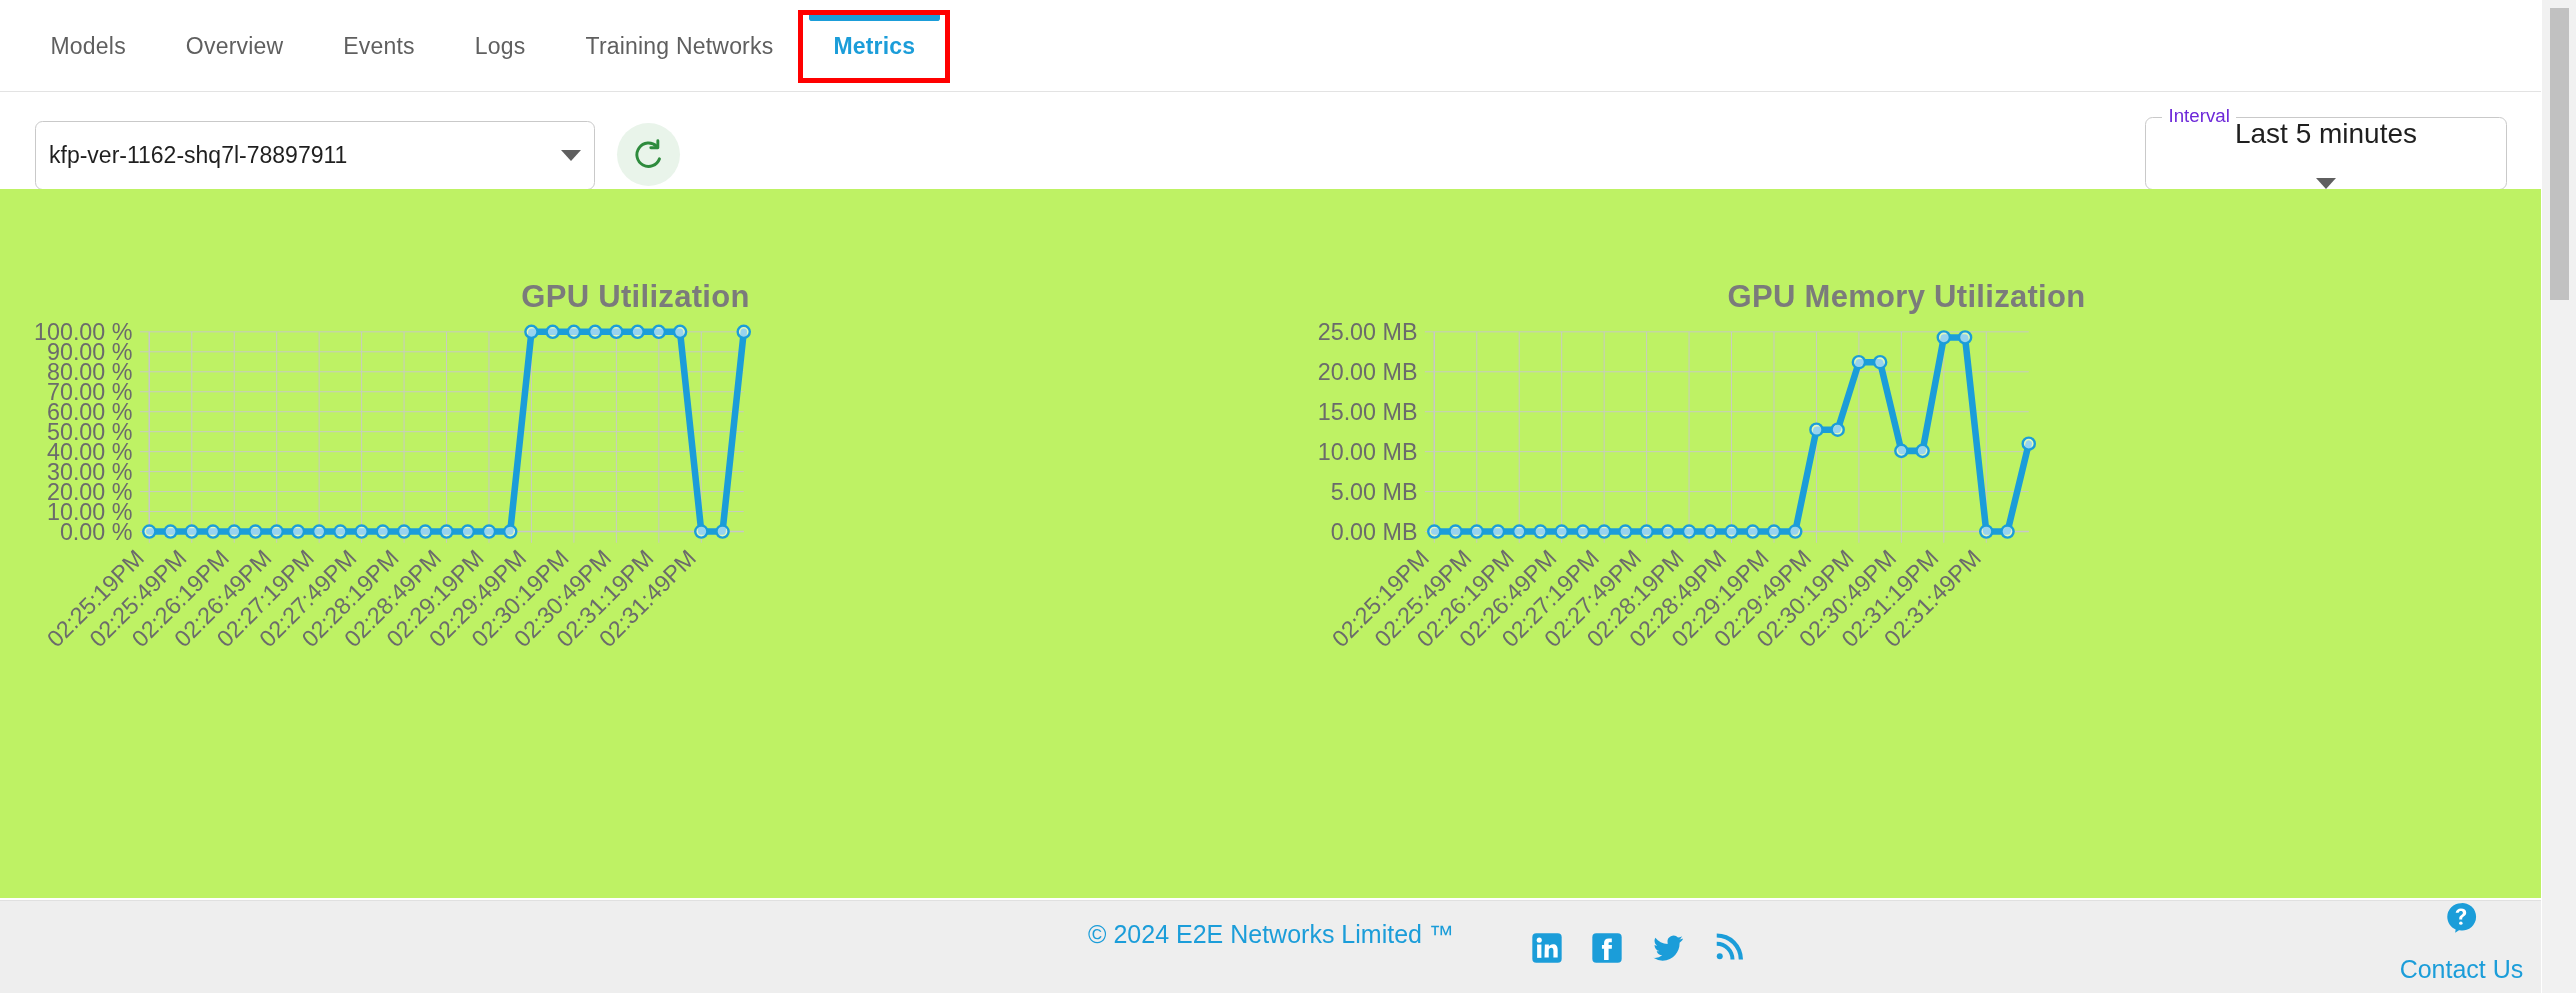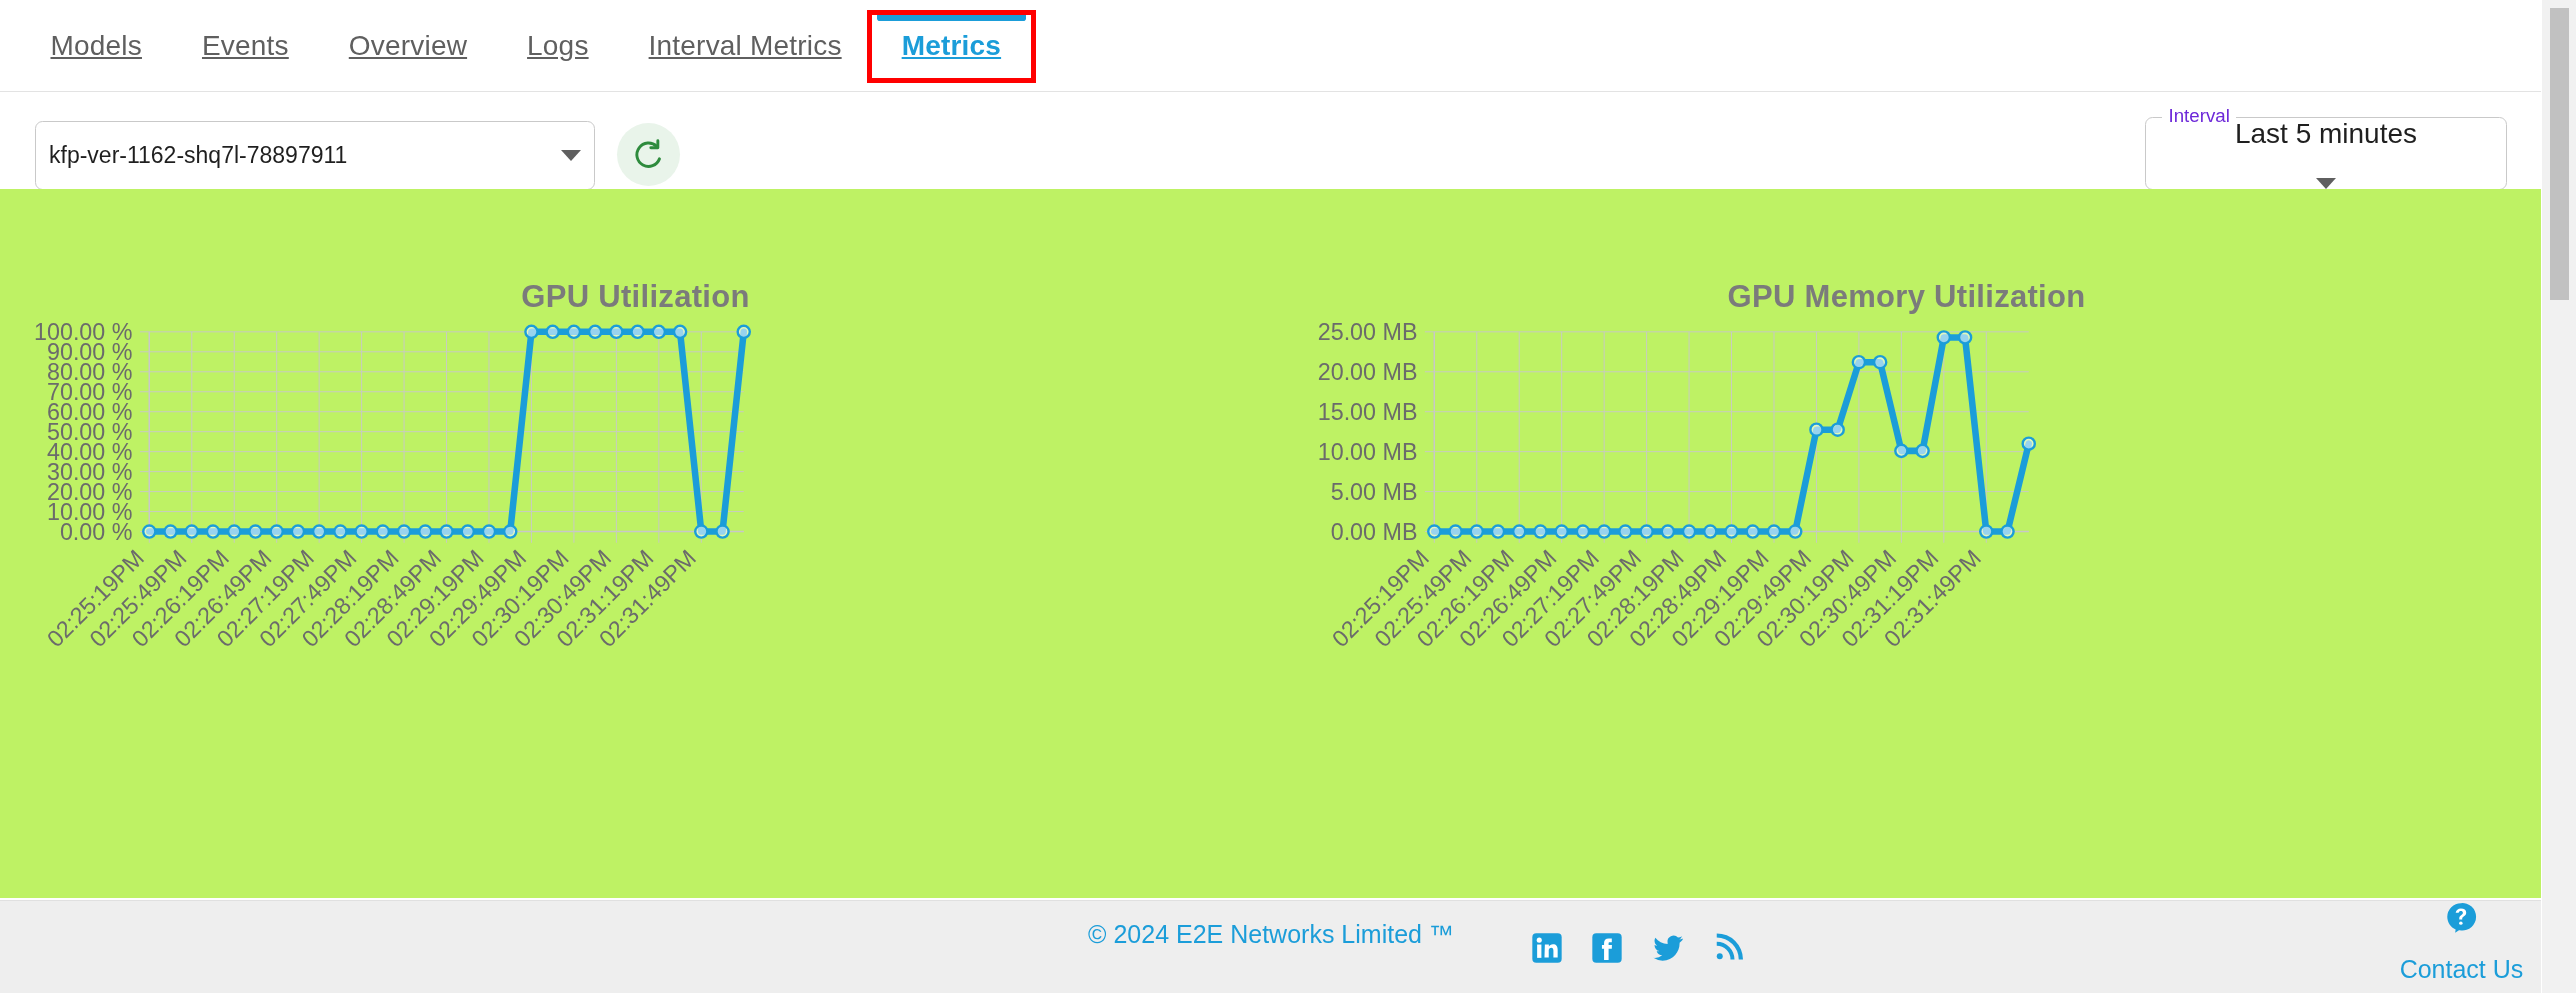--- a/index.html
+++ b/index.html
@@ -12,22 +12,22 @@
   #app { position: relative; width: 2576px; height: 993px; background:#fff; }
 
   
   .tabbar {
     position:absolute; top:0; left:0; width:2542px; height:92px;
     background:#ffffff; border-bottom:0.9px solid #e3e3e3;
   }
   .tabs { display:flex; align-items:center; height:92px; padding-left:20.5px; }
   .tab {
     position:relative; height:92px; display:flex; align-items:center;
-    padding:0 30px; font-size:28px; color:#5f5f5f; letter-spacing:0.2px;
-    cursor:pointer; white-space:nowrap;text-decoration:underline;
+    padding:0 30px; font-size:23px; color:#5f5f5f; letter-spacing:0.2px;
+    cursor:pointer; white-space:nowrap;
   }
   .tab.active { color:#1b9dd9; font-weight:bold; }
   .tab.active::before{
     content:""; position:absolute; left:5.6px; right:5.6px; top:0; height:6.5px;
     background:#1b9dd9; border-radius:0 0 2.8px 2.8px;
   }
   .tab.annotated{
     outline:5.6px solid #ff0000; outline-offset:0;
     height:63px; margin-top:0; background:#fff; align-self:center;
   }
@@ -111,30 +111,30 @@
 <body>
 
 <div id="app">
 
   <div class="tabbar">
     <div class="tabs">
       <div class="tab">
           <span>Models</span>
         </div>
       <div class="tab">
+          <span>Overview</span>
+        </div>
+      <div class="tab">
           <span>Events</span>
-        </div>
-      <div class="tab">
-          <span>Overview</span>
         </div>
       <div class="tab">
           <span>Logs</span>
         </div>
       <div class="tab">
-          <span>Interval Metrics</span>
+          <span>Training Networks</span>
         </div>
       <div class="tab-anno-wrap">
         <div class="tab active annotated">
             <span>Metrics</span>
           </div>
       </div>
     </div>
   </div>
 
   <div class="controls">

